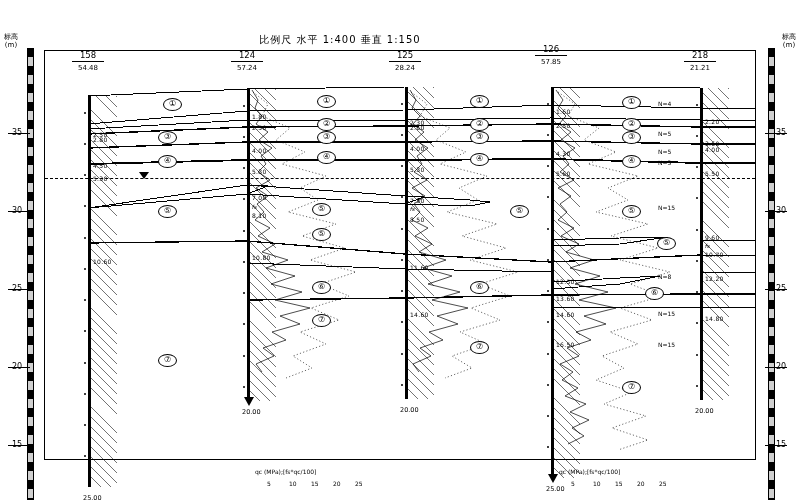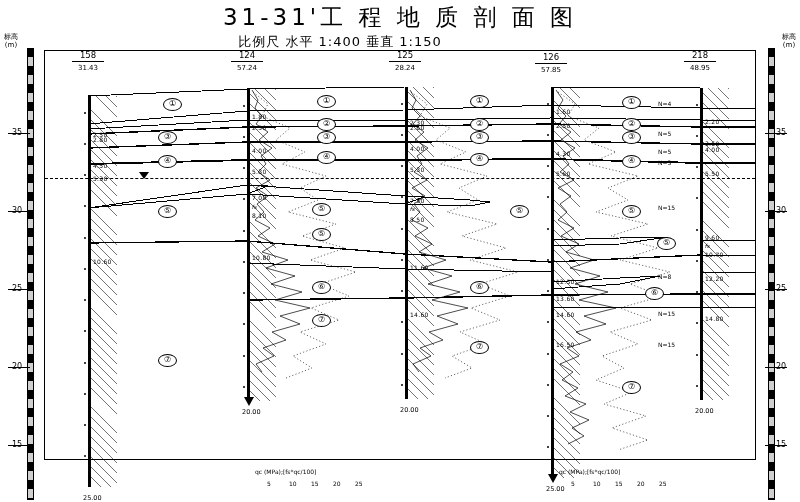--- a/index.html
+++ b/index.html
@@ -9,21 +9,21 @@
   .abs{position:absolute;}
 
   
   #title{
     top:2px;left:0;width:800px;text-align:center;
     font-size:23px;letter-spacing:4px;font-family:"DejaVu Sans",sans-serif;
     white-space:nowrap;
   }
   #subtitle{
     top:33px;left:0;width:680px;text-align:center;
-    font-size:13px;letter-spacing:1px;font-family:"DejaVu Sans",sans-serif;
+    font-size:10px;letter-spacing:1px;font-family:"DejaVu Sans",sans-serif;
   }
 
   
   .axis-label{font-size:7px;font-family:"DejaVu Sans",sans-serif;line-height:8px;text-align:center;}
   .ruler{width:5px;background:
         repeating-linear-gradient(to bottom,#000 0 9px,#cfcfcf 9px 18px);
         border-left:1px solid #000;border-right:1px solid #000;}
   .tick-text{font-size:8px;font-family:"DejaVu Sans",sans-serif;}
   .tick-line{height:1px;background:#000;}
 
@@ -75,21 +75,20 @@
 
   
   .qc-cap{font-size:6px;font-family:"DejaVu Sans",sans-serif;white-space:nowrap;}
   .qc-tick{font-size:6px;font-family:"DejaVu Sans",sans-serif;}
 </style>
 </head>
 <body>
 
 <div id="stage">
 
-  <div class="abs" id="title">31-31'工 程 地 质 剖 面 图</div>
   <div class="abs" id="subtitle">比例尺  水平  1:400      垂直  1:150</div>
 
   <div class="abs axis-label" style="left:2px;top:33px;width:18px;">
     <div>标高</div>
     <div>(m)</div>
   </div>
 
   <div class="abs axis-label" style="left:780px;top:33px;width:18px;">
     <div>标高</div>
     <div>(m)</div>
@@ -120,41 +119,41 @@
       <div class="abs tick-text" style="left: 12px; top: 440.107px;">15</div>
       <div class="abs tick-line" style="left: 8px; top: 445.107px; width: 22px;"></div>
       <div class="abs tick-text" style="left: 776px; top: 440.107px;">15</div>
       <div class="abs tick-line" style="left: 765px; top: 445.107px; width: 22px;"></div>
     </div>
 
   <div id="bh-headers">
       <div class="abs bh-head" style="left: 60px; top: 50px; width: 56px;">
         <div class="bh-id">158</div>
         <div class="bh-rule" style="width: 32px; margin: 1px auto;"></div>
-        <div class="bh-el">31.43</div>
+        <div class="bh-el">54.48</div>
       </div>
       <div class="abs bh-head" style="left: 219px; top: 50px; width: 56px;">
         <div class="bh-id">124</div>
         <div class="bh-rule" style="width: 32px; margin: 1px auto;"></div>
         <div class="bh-el">57.24</div>
       </div>
       <div class="abs bh-head" style="left: 377px; top: 50px; width: 56px;">
         <div class="bh-id">125</div>
         <div class="bh-rule" style="width: 32px; margin: 1px auto;"></div>
         <div class="bh-el">28.24</div>
       </div>
-      <div class="abs bh-head" style="left: 523px; top: 52px; width: 56px;">
+      <div class="abs bh-head" style="left: 523px; top: 44px; width: 56px;">
         <div class="bh-id">126</div>
         <div class="bh-rule" style="width: 32px; margin: 1px auto;"></div>
         <div class="bh-el">57.85</div>
       </div>
       <div class="abs bh-head" style="left: 672px; top: 50px; width: 56px;">
         <div class="bh-id">218</div>
         <div class="bh-rule" style="width: 32px; margin: 1px auto;"></div>
-        <div class="bh-el">48.95</div>
+        <div class="bh-el">21.21</div>
       </div>
     </div>
 
   <div id="bh-bodies">
       <div class="abs bh-hatch" style="left: 91px; top: 96px; width: 26px; height: 390.5px;"></div>
       <div class="abs bh-col" style="left: 88px; top: 96px; height: 390.5px;"></div>
       <div class="abs bh-dot" style="left: 84px; top: 111.62px;"></div>
       <div class="abs bh-dot" style="left: 84px; top: 142.86px;"></div>
       <div class="abs bh-dot" style="left: 84px; top: 174.1px;"></div>
       <div class="abs bh-dot" style="left: 84px; top: 205.34px;"></div>

